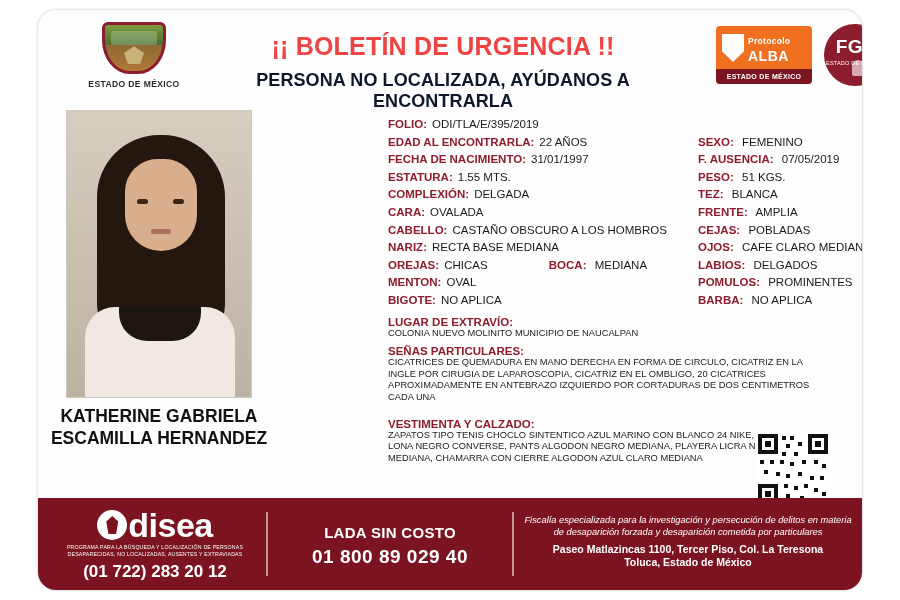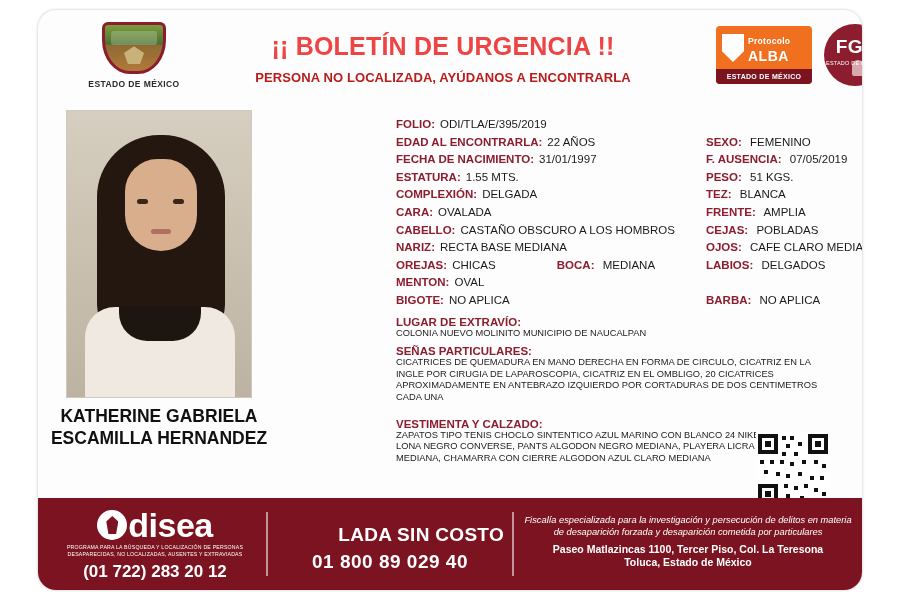--- a/index.html
+++ b/index.html
@@ -58,21 +58,21 @@
     color: #2a2a2a;
   }
   .title-block {
     position: absolute; left: 170px; top: 22px; width: 470px; text-align: center;
   }
   .title-main {
     font-size: 25px; font-weight: bold; color: #ef4444; letter-spacing: 0.2px;
   }
   .title-sub {
     margin-top: 9px;
-    font-size: 13px; font-weight: bold; color: #b91c1c; letter-spacing: 0.1px;
+    font-size: 18px; font-weight: bold; color: #0f172a; letter-spacing: 0.1px;
   }
   .logo-alba {
     position: absolute; left: 678px; top: 16px; width: 96px; height: 58px;
     background: #f07020; border-radius: 4px; overflow: hidden;
   }
   .logo-alba .alba-mark {
     position: absolute; left: 6px; top: 8px; width: 22px; height: 28px;
     background: #ffffff;
     clip-path: polygon(0 0, 100% 0, 100% 62%, 50% 100%, 0 62%);
   }
@@ -147,21 +147,21 @@
     position: absolute; left: 52px; top: 196px; width: 82px; height: 34px;
     background: #1d1610; border-radius: 0 0 28px 28px;
   }
   .name-block {
     position: absolute; left: 12px; top: 396px; width: 218px; text-align: center;
     font-size: 17.5px; font-weight: bold; color: #111; line-height: 1.25;
   }
 
   
   .data {
-    position: absolute; left: 358px; top: 106px; width: 460px;
+    position: absolute; left: 350px; top: 106px; width: 460px;
   }
   .lbl { color: #8c1d2e; font-weight: bold; }
   .val { color: #1a1a1a; }
   .row {
     position: relative;
     font-size: 11.5px;
     line-height: 17.6px;
     white-space: nowrap;
   }
   .col-r {
@@ -223,21 +223,21 @@
     margin-top: 5px;
     font-size: 17px; font-weight: bold;
   }
   .footer-div {
     position: absolute; left: 228px; top: 14px; width: 2px; height: 64px;
     background: rgba(255,255,255,0.55);
   }
   .footer-mid {
     position: absolute; left: 238px; top: 26px; width: 228px; text-align: center;
   }
-  .lada-t { font-size: 19px; font-weight: bold; letter-spacing: 0.3px; text-align: right; }
+  .lada-t { font-size: 15px; font-weight: bold; letter-spacing: 0.3px; }
   .lada-n { font-size: 19px; font-weight: bold; margin-top: 5px; letter-spacing: 0.5px; }
   .footer-div2 {
     position: absolute; left: 474px; top: 14px; width: 2px; height: 64px;
     background: rgba(255,255,255,0.55);
   }
   .footer-right {
     position: absolute; left: 484px; top: 12px; width: 332px; text-align: center;
   }
   .fr-1 { font-size: 12px; font-weight: bold; letter-spacing: 0.2px; }
   .fr-2 { font-size: 9.3px; margin-top: 4px; line-height: 12px; font-style: italic; }
@@ -359,20 +359,24 @@
           <span class="val">MEDIANA</span>
         </span>
         <span class="col-r">
           <span class="lbl">LABIOS:</span>
           <span class="val">DELGADOS</span>
         </span>
       </div>
 
       <div class="row">
         <span class="lbl">MENTON:</span><span class="val">OVAL</span>
+        <span class="col-r">
+          <span class="lbl">POMULOS:</span>
+          <span class="val">PROMINENTES</span>
+        </span>
       </div>
 
       <div class="row">
         <span class="lbl">BIGOTE:</span><span class="val">NO APLICA</span>
         <span class="col-r">
           <span class="lbl">BARBA:</span>
           <span class="val">NO APLICA</span>
         </span>
       </div>
 

